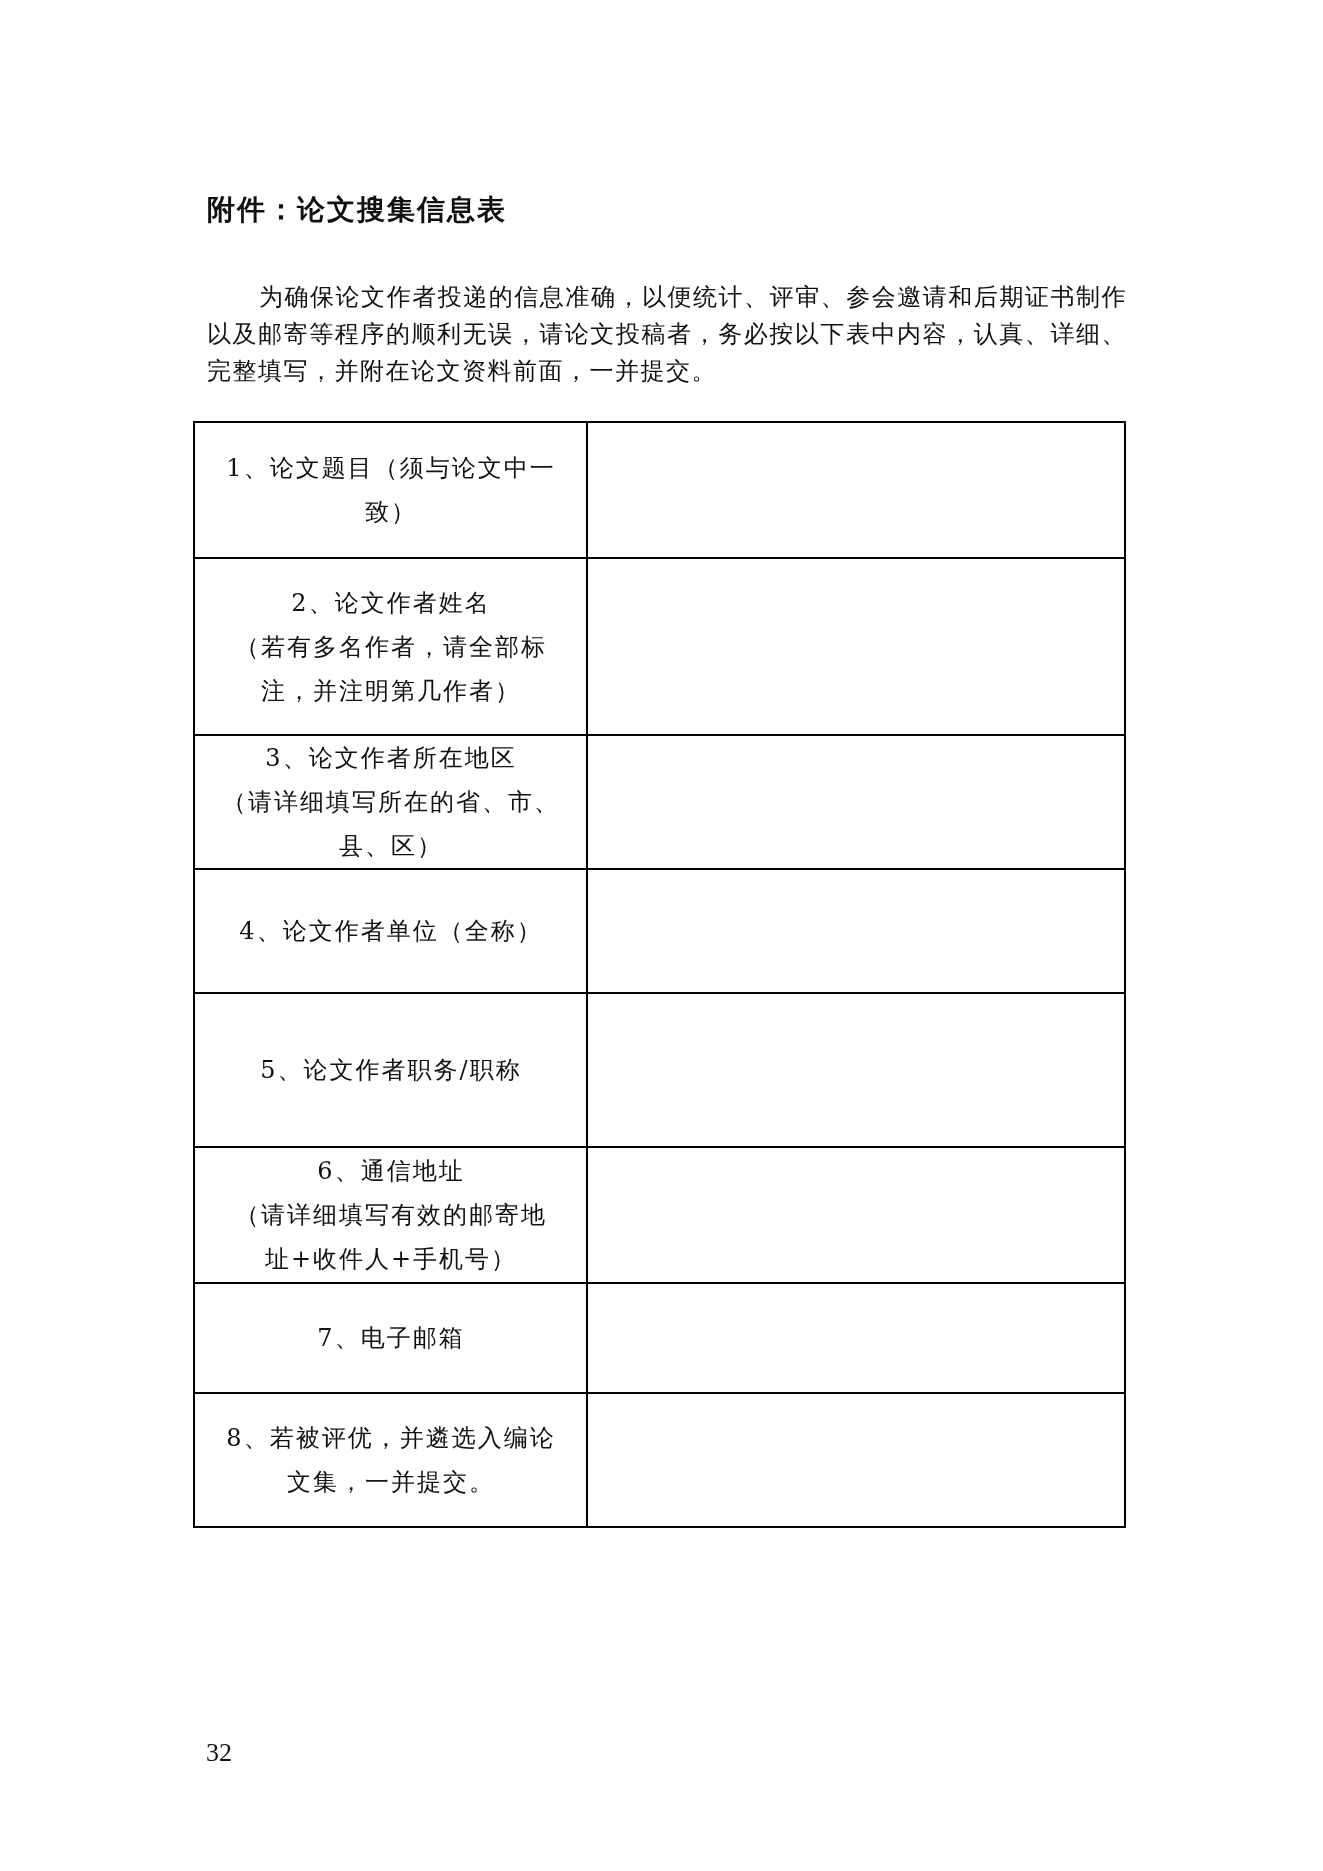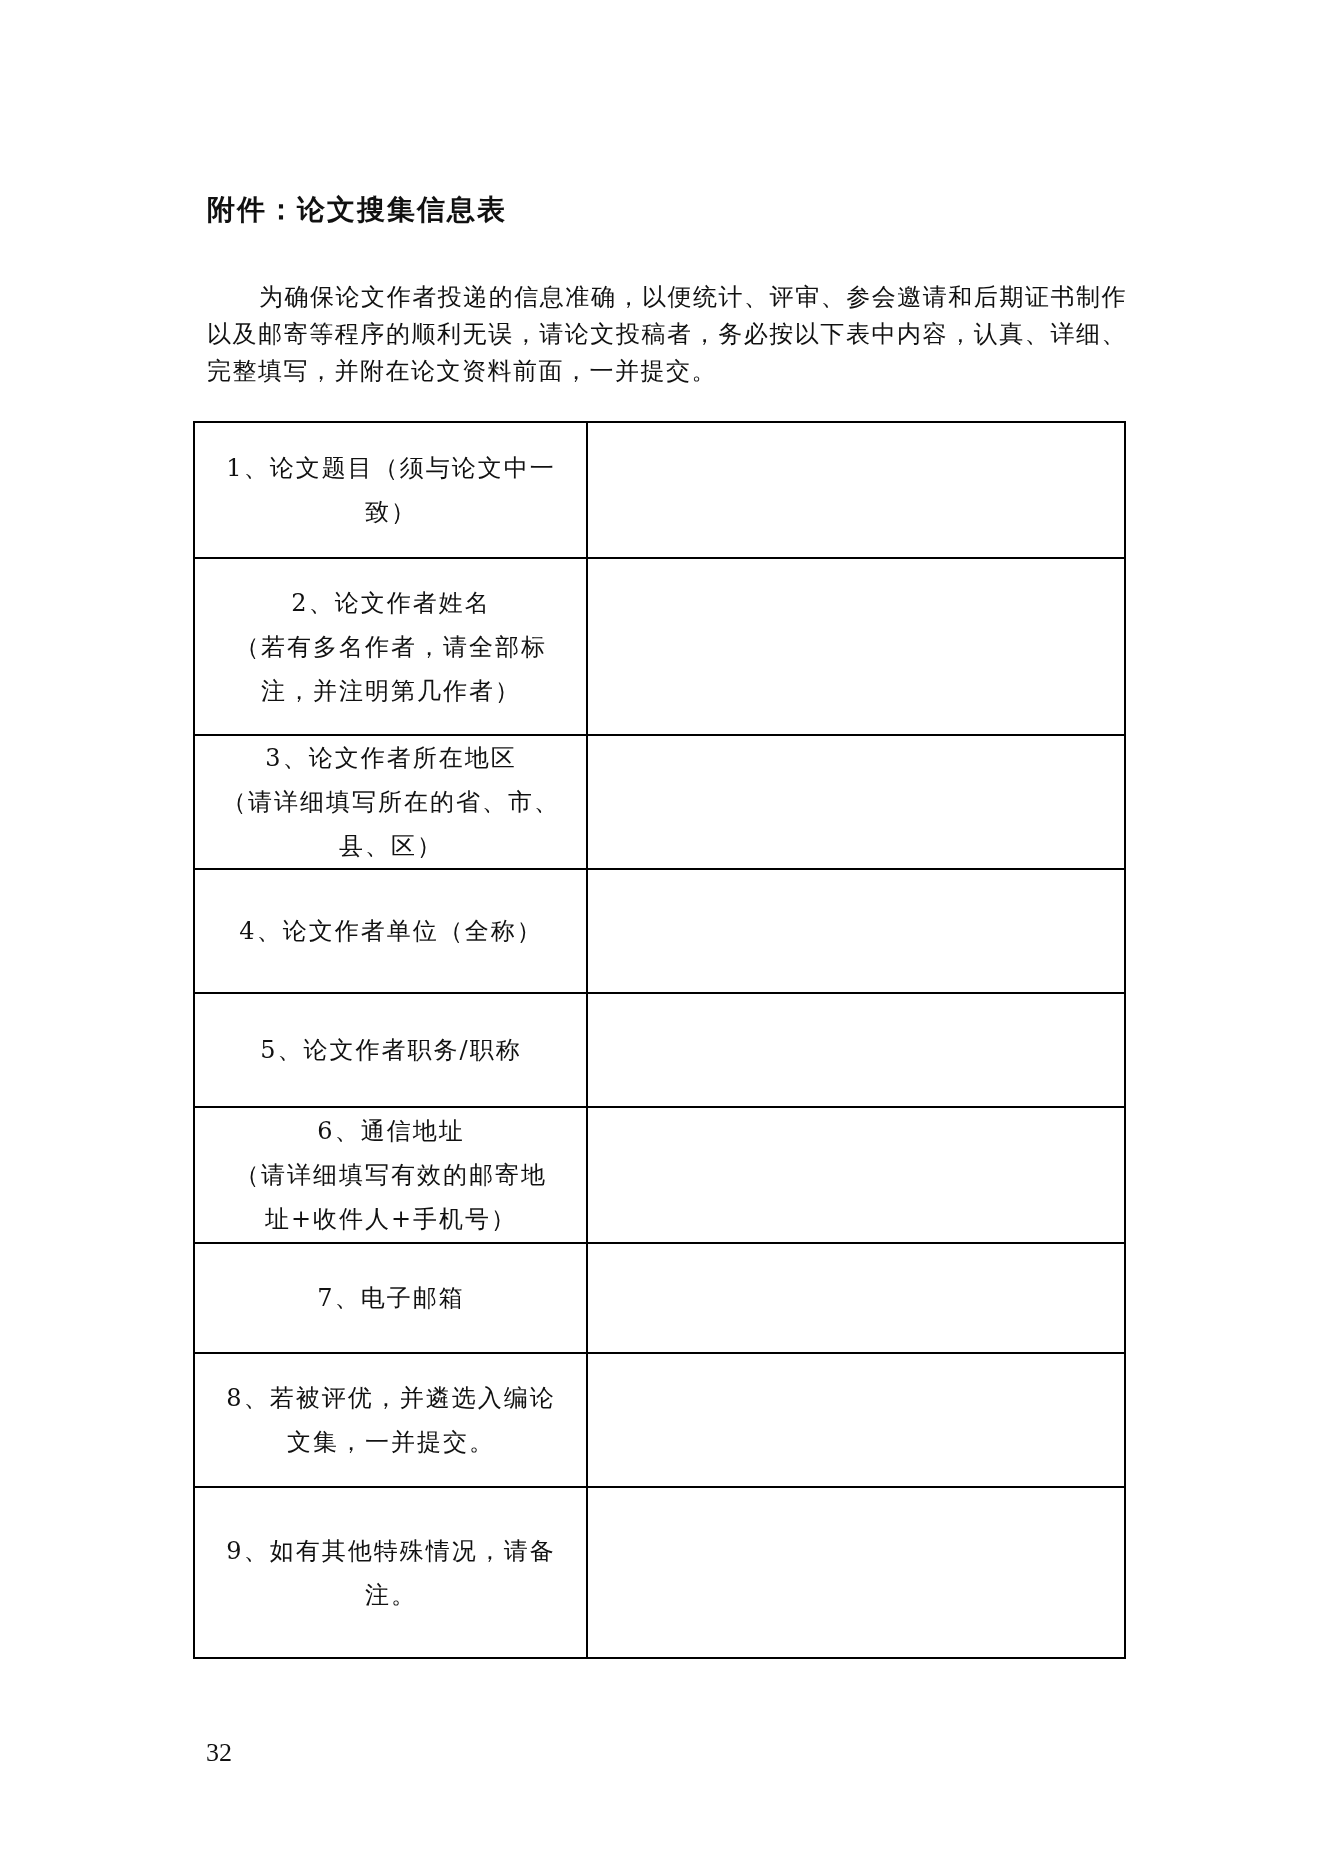--- a/index.html
+++ b/index.html
@@ -101,21 +101,21 @@
         <span class="label-line">县、区）</span>
       </td>
       <td class="value-cell"></td>
     </tr>
     <tr style="height:124px;">
       <td class="label-cell">
         <span class="label-line">4、论文作者单位（全称）</span>
       </td>
       <td class="value-cell"></td>
     </tr>
-    <tr style="height:114px;border-radius:25px;">
+    <tr style="height:154px;border-radius:25px;">
       <td class="label-cell">
         <span class="label-line">5、论文作者职务/职称</span>
       </td>
       <td class="value-cell"></td>
     </tr>
     <tr style="height:136px;margin-left:12px;">
       <td class="label-cell">
         <span class="label-line">6、通信地址</span>
         <span class="label-line">（请详细填写有效的邮寄地</span>
         <span class="label-line">址+收件人+手机号）</span>
@@ -128,23 +128,16 @@
       </td>
       <td class="value-cell"></td>
     </tr>
     <tr style="height:134px;">
       <td class="label-cell">
         <span class="label-line">8、若被评优，并遴选入编论</span>
         <span class="label-line">文集，一并提交。</span>
       </td>
       <td class="value-cell"></td>
     </tr>
-    <tr style="height:171px;">
-      <td class="label-cell">
-        <span class="label-line">9、如有其他特殊情况，请备</span>
-        <span class="label-line">注。</span>
-      </td>
-      <td class="value-cell"></td>
-    </tr>
   </tbody>
 </table>
 
 <div class="page-number">32</div>
 
 </body></html>

